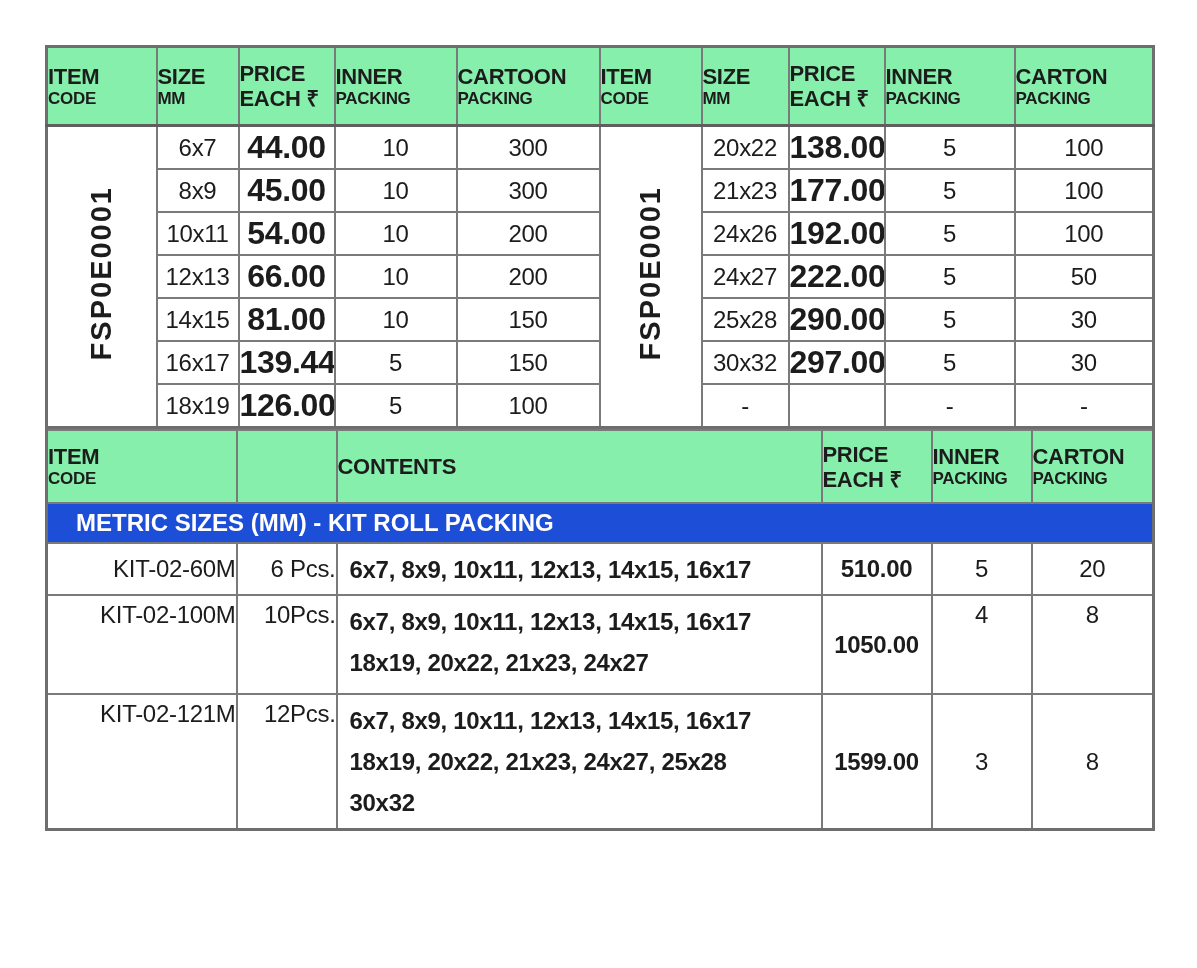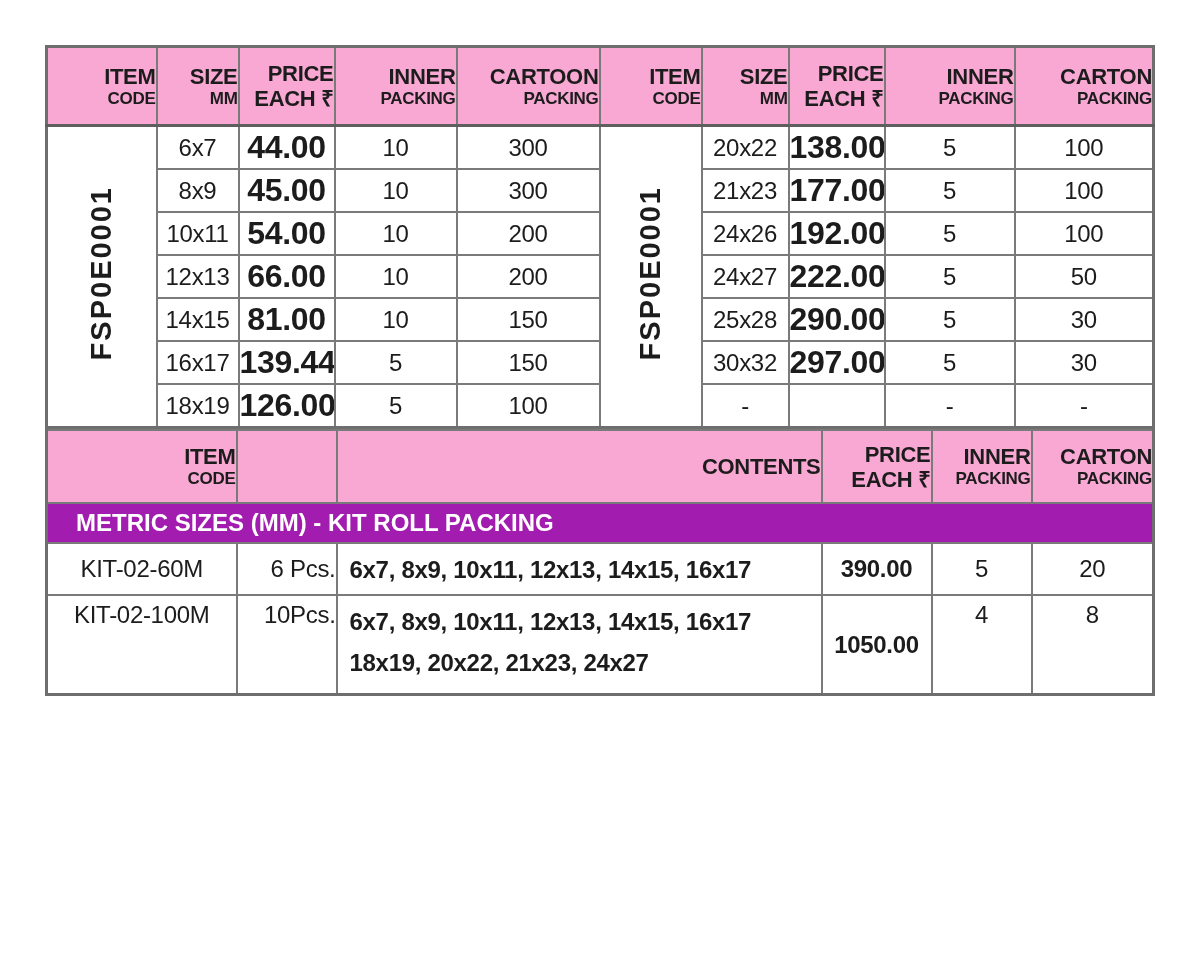--- a/index.html
+++ b/index.html
@@ -11,22 +11,22 @@
     color:#1c1c1c;
     overflow:hidden;
   }
   .sheet{position:absolute;left:45px;top:45px;width:1107px;}
   table{border-collapse:collapse;table-layout:fixed;width:1107px;letter-spacing:-0.3px;}
   td,th{border:2px solid #7a7a7a;padding:0;overflow:hidden;}
   .t1{border:3px solid #6e6e6e;}
   .t2{border:3px solid #6e6e6e;border-top:none;}
   
   th.hd{
-    background:#f9a8d4;
-    text-align:right;vertical-align:middle;
+    background:#86efac;
+    text-align:left;vertical-align:middle;
     height:76px;
     border-bottom:3px solid #5f5f5f;
   }
   .t2 th.hd{height:71px;border-bottom:2px solid #7a7a7a;}
   .hd .l1{display:block;font-size:22px;font-weight:bold;line-height:25px;}
   .hd .l2{display:block;font-size:17px;font-weight:bold;line-height:20px;}
   .hd .big{font-size:22px;}
   
   .t1 td{height:41px;text-align:center;vertical-align:middle;font-size:24px;}
   td.price{font-weight:bold;font-size:32px;}
@@ -35,28 +35,28 @@
     display:inline-block;
     writing-mode:vertical-rl;
     transform:rotate(180deg);
     font-weight:bold;
     font-size:29px;
     letter-spacing:2px;
     white-space:nowrap;
   }
   
   td.band{
-    background:#a21caf;color:#ffffff;
+    background:#1d4ed8;color:#ffffff;
     font-weight:bold;font-size:26px;
     height:38px;text-align:left;vertical-align:middle;
     padding-left:28px;letter-spacing:0;
   }
   
   .t2 td{font-size:24px;vertical-align:middle;}
-  .t2 td.kcode{text-align:center;}
+  .t2 td.kcode{text-align:right;}
   .t2 td.kpcs{text-align:right;}
   .t2 td.kcontents{text-align:left;padding:4px 6px 4px 12px;line-height:41px;}
   .t2 td.kprice{text-align:center;font-weight:bold;}
   .t2 td.knum{text-align:center;}
   .t2 tr.r0 td{height:42px;}
   .t2 tr.r1 td{height:84px;}
   .t2 tr.r2 td{height:88px;}
   .t2 tr.r3 td{height:124px;}
   .vtop{vertical-align:top !important;padding-top:5px !important;}
   .kcontents div{white-space:nowrap;font-weight:bold;}
@@ -233,35 +233,47 @@
       <tr>
         <td class="band" colspan="6">METRIC SIZES (MM) - KIT ROLL PACKING</td>
       </tr>
 
       <tr class="r0">
         <td class="kcode">KIT-02-60M</td>
         <td class="kpcs">6 Pcs.</td>
         <td class="kcontents">
           <div>6x7, 8x9, 10x11, 12x13, 14x15, 16x17</div>
         </td>
-        <td class="kprice">390.00</td>
+        <td class="kprice">510.00</td>
         <td class="knum">5</td>
         <td class="knum">20</td>
       </tr>
 
 
       <tr class="r2">
         <td class="kcode vtop">KIT-02-100M</td>
         <td class="kpcs vtop">10Pcs.</td>
         <td class="kcontents vtop">
           <div>6x7, 8x9, 10x11, 12x13, 14x15, 16x17</div>
           <div>18x19, 20x22, 21x23, 24x27</div>
         </td>
         <td class="kprice">1050.00</td>
         <td class="knum vtop">4</td>
         <td class="knum vtop">8</td>
       </tr>
 
+      <tr class="r3">
+        <td class="kcode vtop">KIT-02-121M</td>
+        <td class="kpcs vtop">12Pcs.</td>
+        <td class="kcontents vtop">
+          <div>6x7, 8x9, 10x11, 12x13, 14x15, 16x17</div>
+          <div>18x19, 20x22, 21x23, 24x27, 25x28</div>
+          <div>30x32</div>
+        </td>
+        <td class="kprice">1599.00</td>
+        <td class="knum">3</td>
+        <td class="knum">8</td>
+      </tr>
     </tbody>
       </table>
 
   </div>
 </div>
 
 </body></html>

